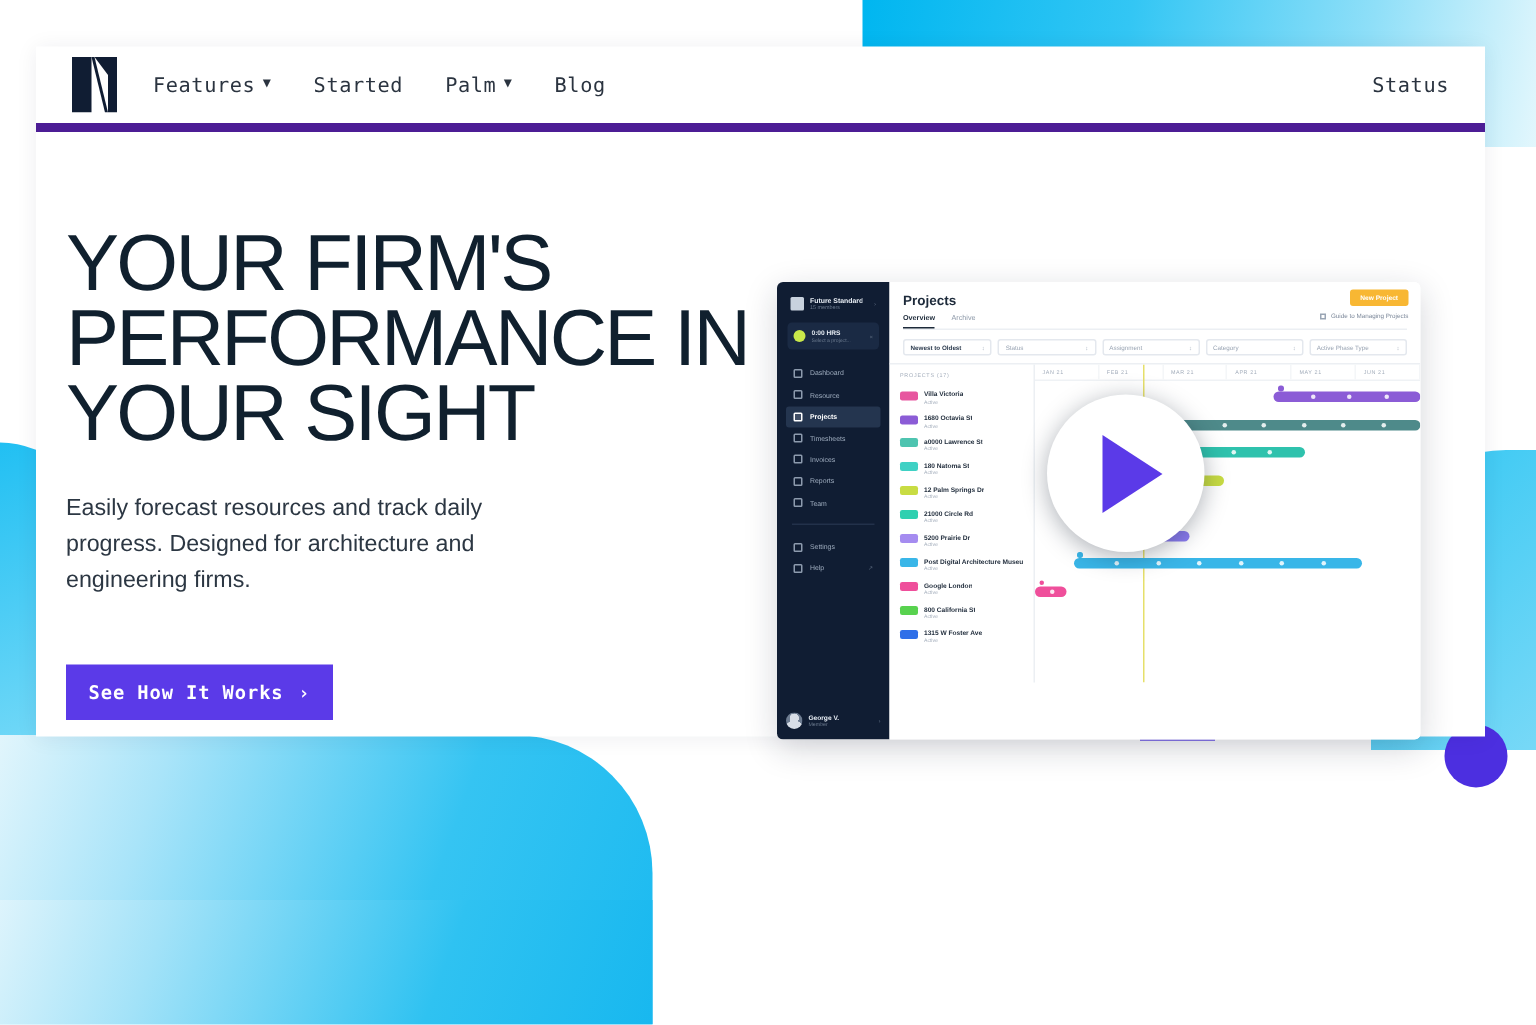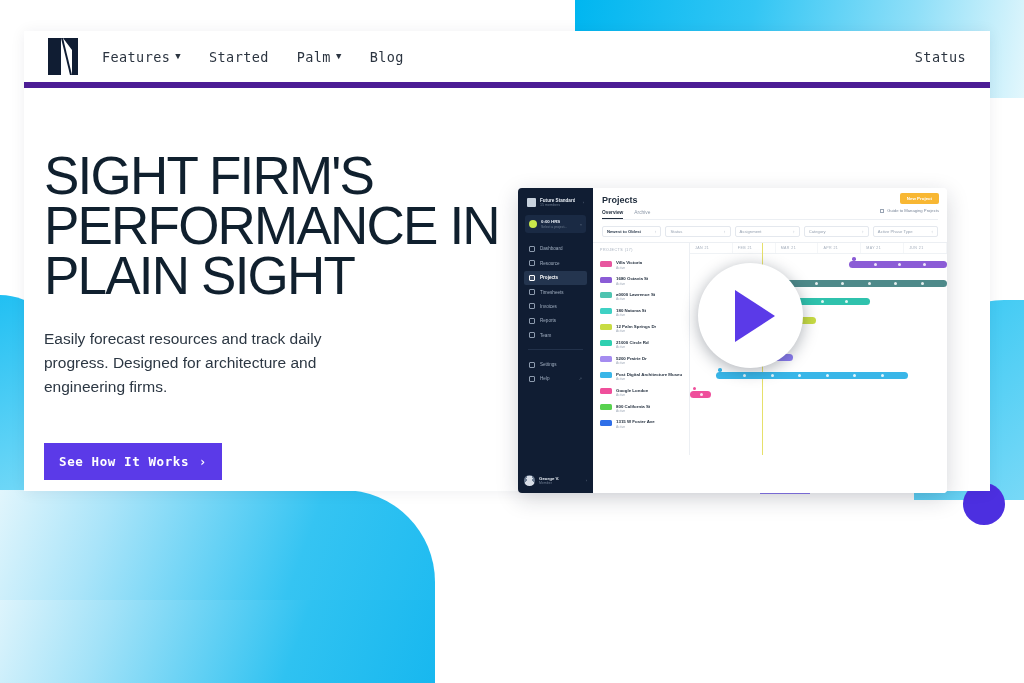--- a/index.html
+++ b/index.html
@@ -271,21 +271,21 @@
           <span>Blog</span>
         </div>
       </div>
       <div class="nav-right">
         <div class="login-link">Status</div>
       </div>
     </div>
 
     <div class="hero">
       <div class="hero-left">
-        <h1 class="headline">SIGHT FIRM'S PERFORMANCE IN PLAIN SIGHT</h1>
+        <h1 class="headline">YOUR FIRM'S PERFORMANCE IN YOUR SIGHT</h1>
         <p class="subcopy">Easily forecast resources and track daily progress. Designed for architecture and engineering firms.</p>
         <button class="cta">
           <span>See How It Works</span><span class="chev">›</span>
         </button>
       </div>
 
       <div class="app-shot">
 
         <div class="app-sidebar">
           <div class="org-row">

